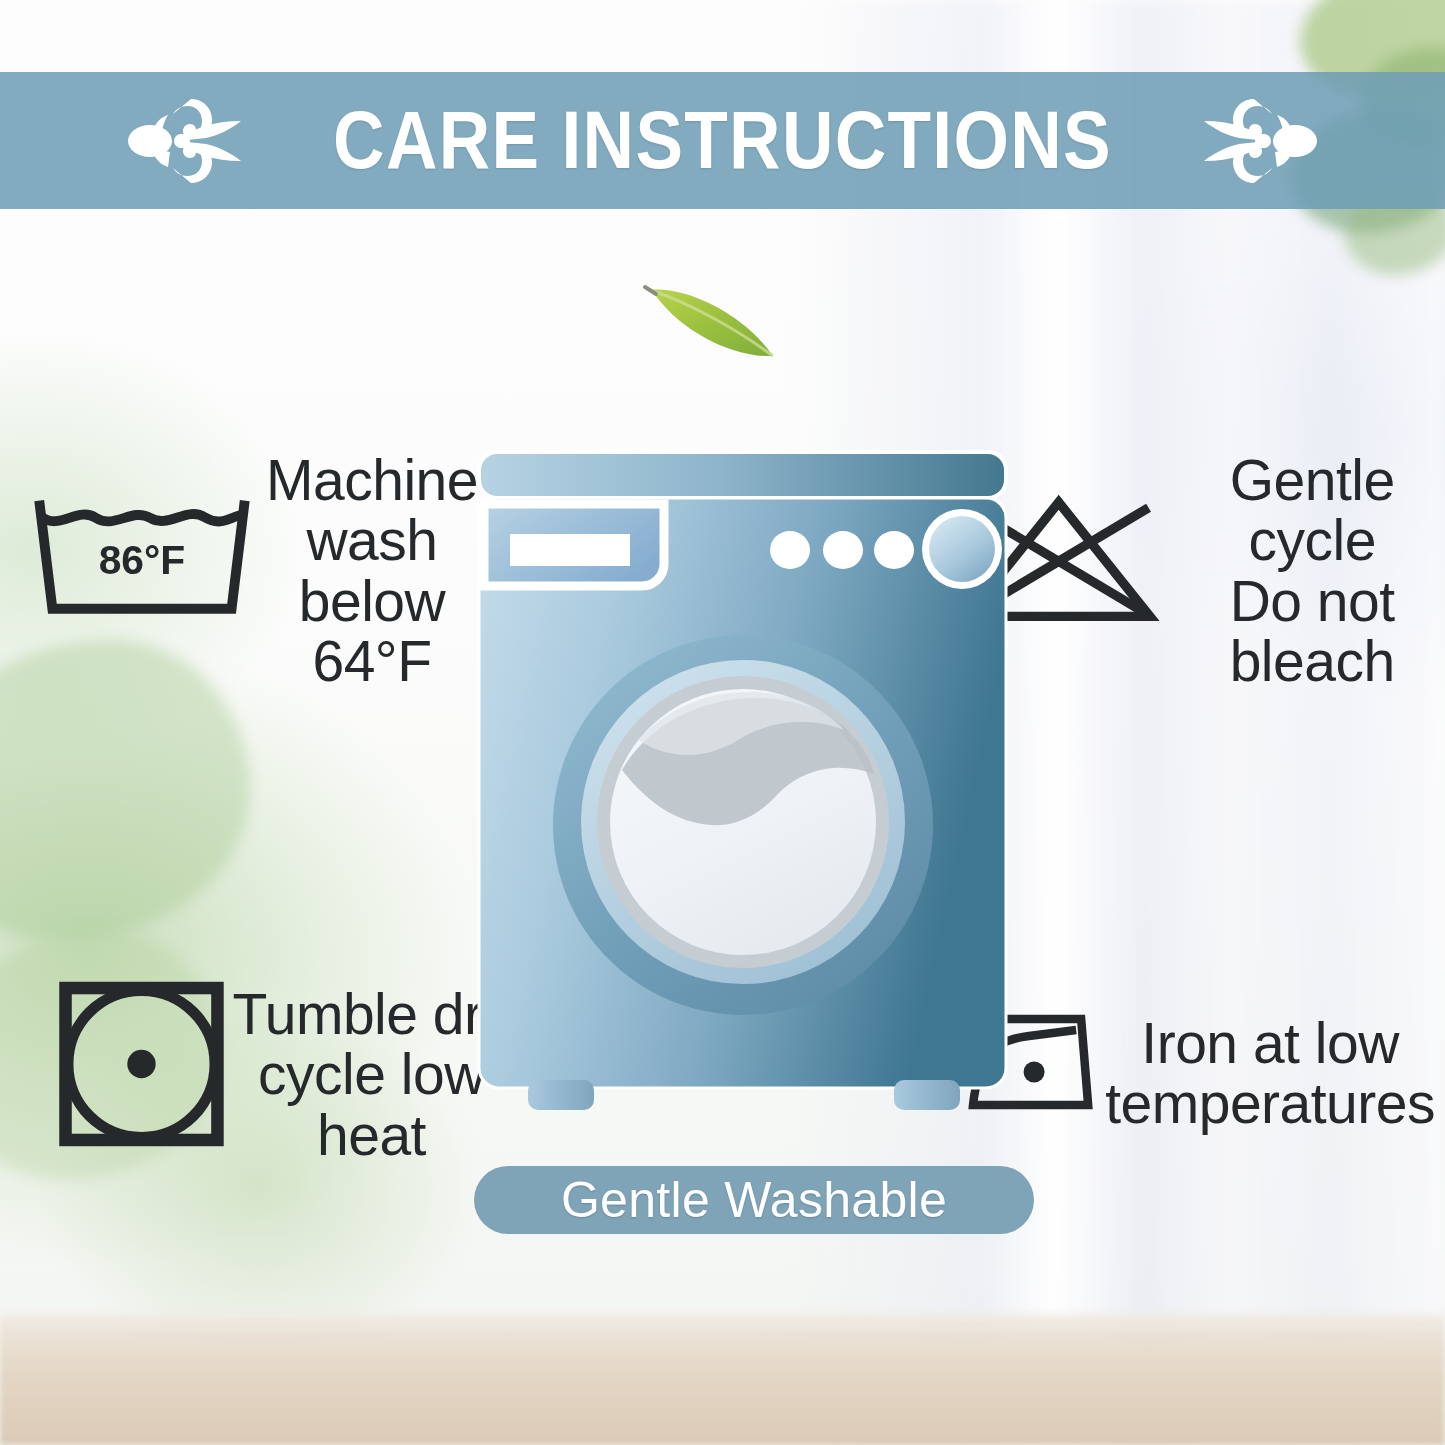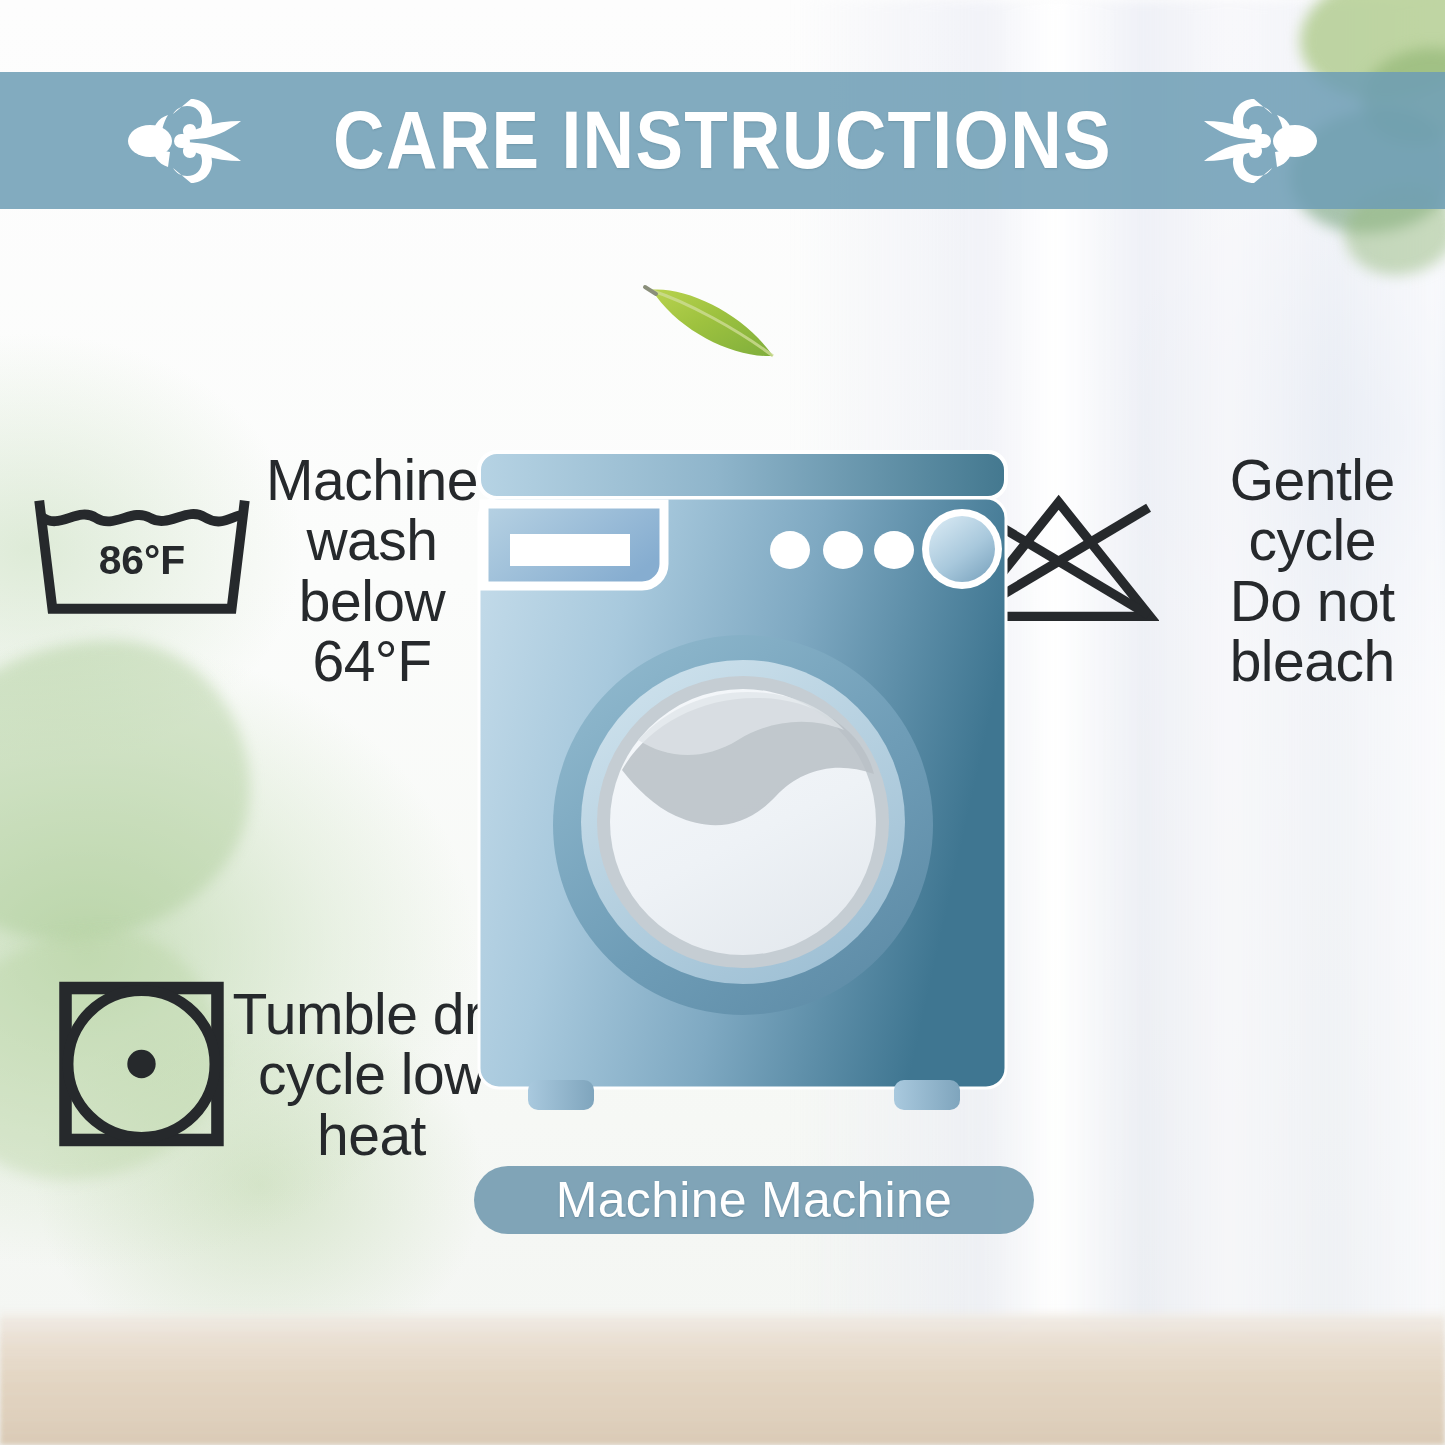--- a/index.html
+++ b/index.html
@@ -256,20 +256,28 @@
   <div class="cell" id="cell-dry">
     <svg class="cell-icon" width="200" height="200" viewBox="0 0 200 200">
       <rect x="9" y="9" width="182" height="182" fill="none" stroke="#26292c" stroke-width="15"></rect>
       <circle cx="100" cy="100" r="88" fill="none" stroke="#26292c" stroke-width="13"></circle>
       <circle cx="100" cy="100" r="17" fill="#26292c"></circle>
     </svg>
     <div class="cell-caption">Tumble dry
 cycle low heat</div>
   </div>
 
+  <div class="cell" id="cell-iron">
+    <svg class="cell-icon" width="280" height="200" viewBox="0 0 280 200">
+      <path d="M62 14 L232 14 L246 186 L16 186 C16 186 22 118 48 84 C66 60 96 52 128 48 L222 36" fill="none" stroke="#26292c" stroke-width="17" stroke-linejoin="miter" stroke-linecap="butt"></path>
+      <circle cx="138" cy="120" r="21" fill="#26292c"></circle>
+    </svg>
+    <div class="cell-caption">Iron at low
+temperatures</div>
+  </div>
 
   <svg class="machine" viewBox="0 0 545 700">
     <defs>
       <linearGradient id="bodyg" x1="0" y1="0" x2="1" y2="0.25">
         <stop offset="0%" stop-color="#c5dcea"></stop>
         <stop offset="30%" stop-color="#a8c9dd"></stop>
         <stop offset="62%" stop-color="#7fa9c2"></stop>
         <stop offset="100%" stop-color="#3f7691"></stop>
       </linearGradient>
       <linearGradient id="topg" x1="0" y1="0" x2="1" y2="0">
@@ -327,16 +335,16 @@
     <path d="M152 330 C176 288 226 258 286 258 C344 258 392 288 404 334
              C366 320 330 330 306 356 C276 388 242 392 206 376 C184 366 166 348 152 330 Z" fill="#b9c0c6" opacity="0.85"></path>
     <path d="M168 300 C198 268 236 252 278 252 C318 252 352 266 374 290
              C340 276 300 280 268 300 C232 322 196 318 168 300 Z" fill="#dfe4e8" opacity="0.75"></path>
 
     <rect x="58" y="640" width="66" height="30" rx="10" fill="url(#footg)"></rect>
     <rect x="424" y="640" width="66" height="30" rx="10" fill="url(#footg)"></rect>
   </svg>
 
   <div class="badge">
-    <span class="badge-text">Machine Machine</span>
+    <span class="badge-text">Gentle Washable</span>
   </div>
 
 </div>
 
 </body></html>

